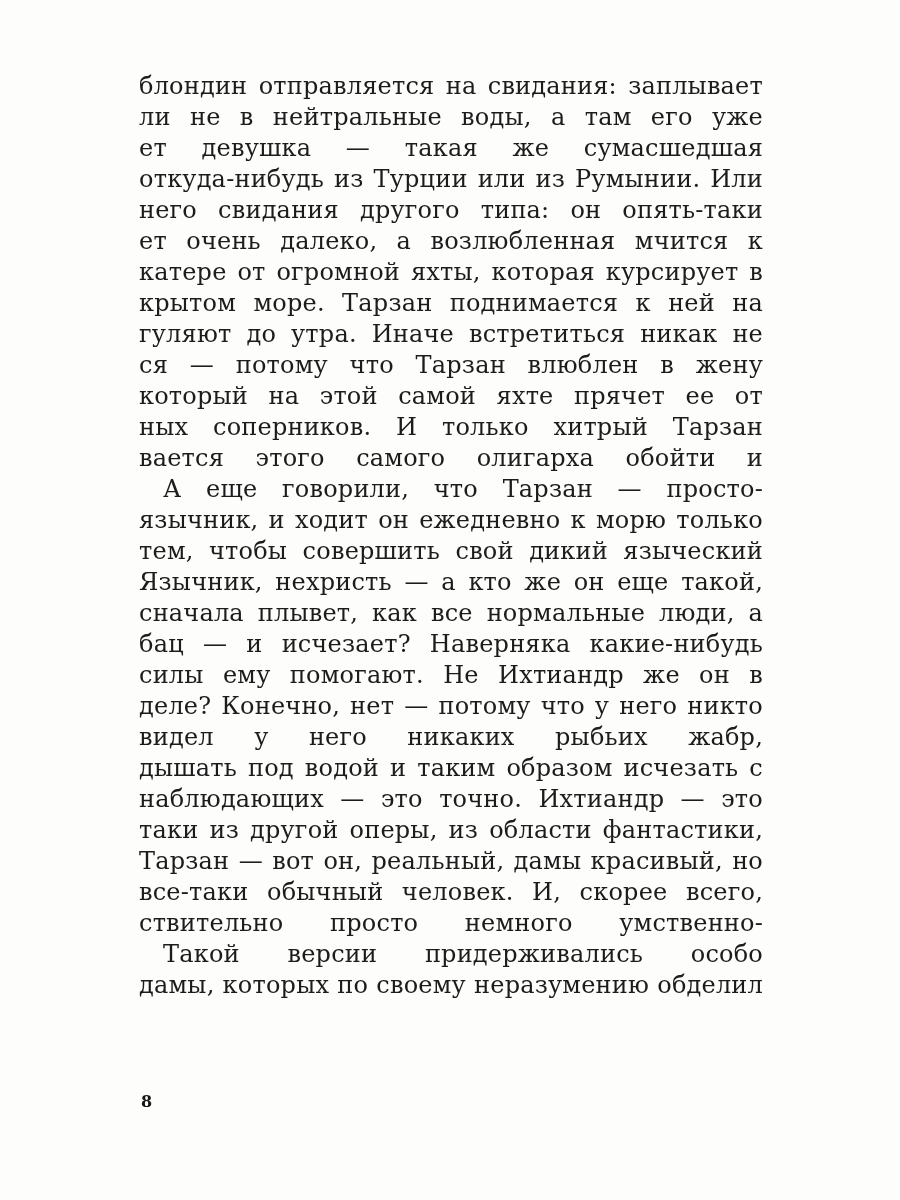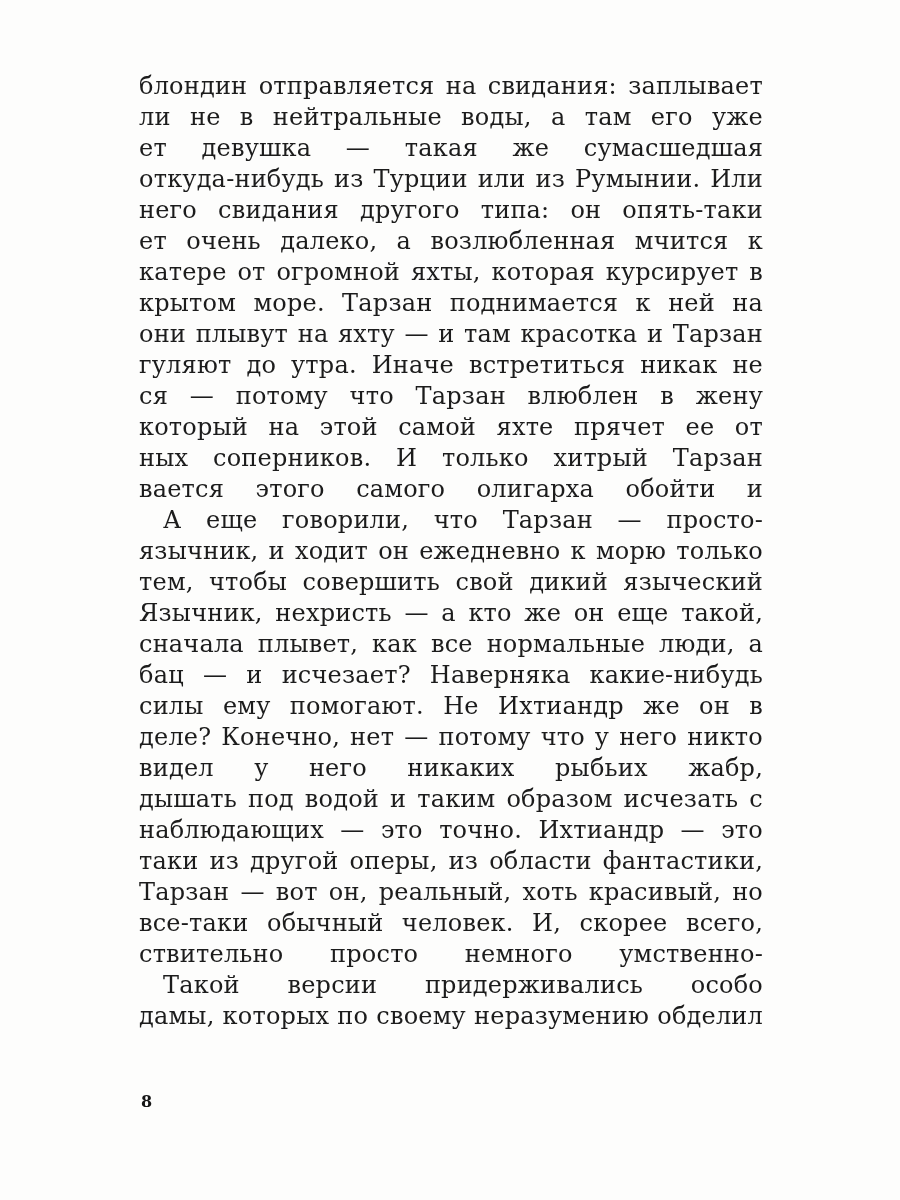--- a/index.html
+++ b/index.html
@@ -60,38 +60,37 @@
 <div class="page">
   <div class="text-block" id="text-block">
       <div class="line">блондин отправляется на свидания: заплывает чуть</div>
       <div class="line">ли не в нейтральные воды, а там его уже поджида-</div>
       <div class="line">ет девушка — такая же сумасшедшая экстремалка</div>
       <div class="line">откуда-нибудь из Турции или из Румынии. Или у</div>
       <div class="line">него свидания другого типа: он опять-таки заплыва-</div>
       <div class="line">ет очень далеко, а возлюбленная мчится к нему на</div>
       <div class="line">катере от огромной яхты, которая курсирует в от-</div>
       <div class="line">крытом море. Тарзан поднимается к ней на катер,</div>
-      <div class="line">они плывут на яхту — и там красотка и Тарзан</div>
       <div class="line">гуляют до утра. Иначе встретиться никак не удает-</div>
       <div class="line">ся — потому что Тарзан влюблен в жену олигарха,</div>
       <div class="line">который на этой самой яхте прячет ее от возмож-</div>
       <div class="line">ных соперников. И только хитрый Тарзан отважи-</div>
       <div class="line">вается этого самого олигарха обойти и проникает</div>
       <div class="line indent">А еще говорили, что Тарзан — просто-напросто</div>
       <div class="line">язычник, и ходит он ежедневно к морю только за-</div>
       <div class="line">тем, чтобы совершить свой дикий языческий обряд.</div>
       <div class="line">Язычник, нехристь — а кто же он еще такой, если</div>
       <div class="line">сначала плывет, как все нормальные люди, а затем</div>
       <div class="line">бац — и исчезает? Наверняка какие-нибудь тайные</div>
       <div class="line">силы ему помогают. Не Ихтиандр же он в самом</div>
       <div class="line">деле? Конечно, нет — потому что у него никто не</div>
       <div class="line">видел у него никаких рыбьих жабр, позволяющих</div>
       <div class="line">дышать под водой и таким образом исчезать с глаз</div>
       <div class="line">наблюдающих — это точно. Ихтиандр — это все-</div>
       <div class="line">таки из другой оперы, из области фантастики, а</div>
-      <div class="line">Тарзан — вот он, реальный, хоть красивый, но</div>
+      <div class="line">Тарзан — вот он, реальный, дамы красивый, но</div>
       <div class="line">все-таки обычный человек. И, скорее всего, дей-</div>
       <div class="line flush-last">ствительно просто немного умственно-отсталый.</div>
       <div class="line indent">Такой версии придерживались особо набожные</div>
       <div class="line">дамы, которых по своему неразумению обделил вни-</div>
     </div>
   <div class="page-number">8</div>
 </div>
 
 </body></html>

